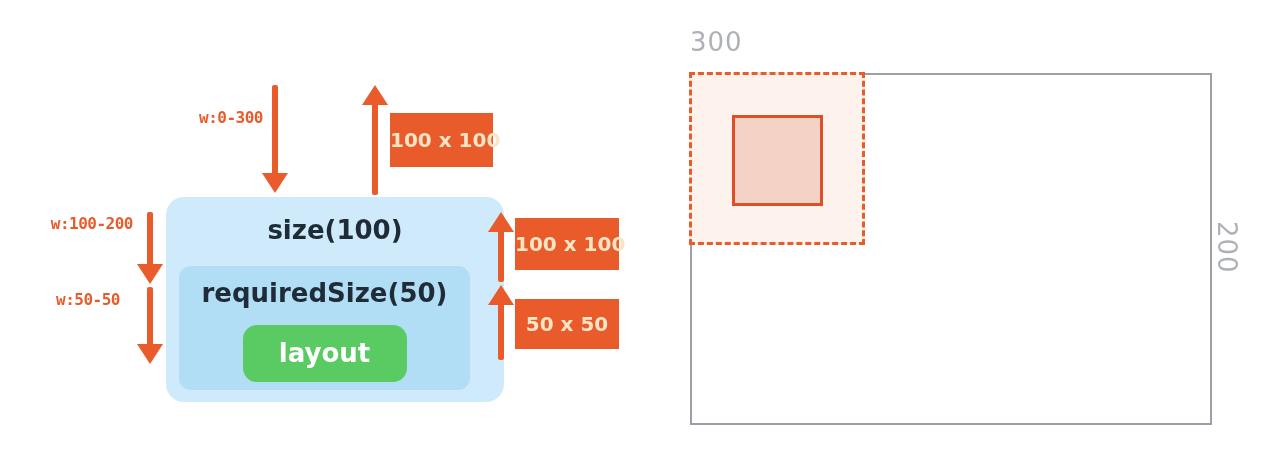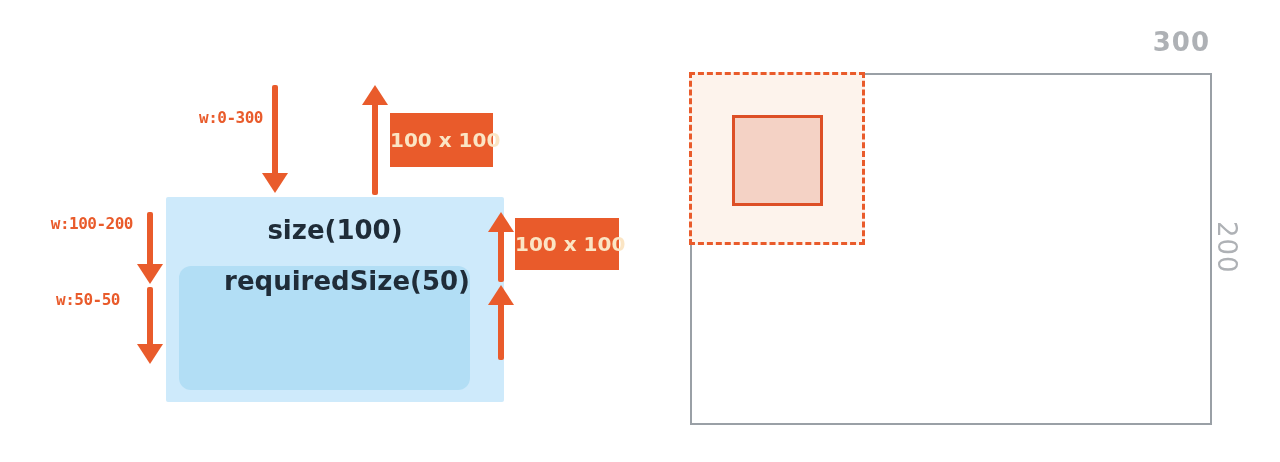--- a/index.html
+++ b/index.html
@@ -30,36 +30,36 @@
   .arrow.up .head{position:absolute;top:0;left:0;width:0;height:0;
     border-left:13px solid transparent;border-right:13px solid transparent;border-bottom:20px solid var(--orange);}
   
   .constraint{
     position:absolute;text-align:right;color:var(--orange);
     font-family:"DejaVu Sans Mono","Liberation Mono",monospace;
     font-weight:bold;font-size:16px;line-height:20px;letter-spacing:-0.5px;white-space:nowrap;
   }
   
   .outer-box{position:absolute;left:166px;top:197px;width:338px;height:205px;
-    background:var(--blue_outer);border-radius:2px;}
+    background:var(--blue_outer);border-radius:18px;}
   .box-title{position:absolute;left:0;width:100%;text-align:center;
     color:var(--dark_text);font-weight:bold;font-size:26px;}
   .inner-box{position:absolute;left:13px;top:69px;width:291px;height:124px;
     background:var(--blue_inner);border-radius:12px;}
   .layout-box{position:absolute;left:50%;transform:translateX(-50%);top:59px;width:164px;height:57px;
     background:var(--green);border-radius:14px;text-align:center;line-height:57px;
     color:#fff;font-weight:bold;font-size:26px;}
   
   .badge{position:absolute;background:var(--orange);border-radius:0;
     color:var(--badge_text);font-weight:bold;font-size:20px;text-align:center;white-space:nowrap;}
   
   .result-rect{position:absolute;left:690px;top:73px;width:518px;height:348px;
     border:2px solid var(--gray_border);background:#fff;}
   .dim-label{position:absolute;color:var(--gray_label);font-size:26px;letter-spacing:1px;}
-  .dim-top{left:690px;top:27px;width:520px;text-align:right;font-weight:bold;}
+  .dim-top{left:690px;top:27px;width:520px;text-align:left;}
   .dim-right{left:1212px;top:221px;writing-mode:vertical-rl;text-orientation:mixed;}
   .dashed-box{position:absolute;left:689px;top:72px;width:170px;height:167px;
     border:3px dashed var(--orange);background:var(--dashed_fill);}
   .inner-square{position:absolute;left:732px;top:115px;width:85px;height:85px;
     border:3px solid var(--orange_deep);background:var(--salmon_fill);}
 </style>
 </head>
 <body>
 
 <div id="canvas">
@@ -90,34 +90,36 @@
     <div>w:50-50</div>
   </div>
   <div class="arrow down" style="left:137px;top:287px;height:77px;">
     <div class="shaft"></div>
     <div class="head"></div>
   </div>
 
   <div class="outer-box">
     <div class="box-title" style="top:18px;">size(100)</div>
     <div class="inner-box">
-      <div class="box-title" style="top:0;text-align:right;">requiredSize(50)</div>
+      <div class="box-title" style="top:12px;">requiredSize(50)</div>
+      <div class="layout-box">layout</div>
     </div>
   </div>
 
   <div class="arrow up" style="left:488px;top:212px;height:70px;">
     <div class="shaft"></div>
     <div class="head"></div>
   </div>
   <div class="badge" style="left:515px;top:218px;width:104px;height:52px;line-height:52px;">100 x 100</div>
 
   <div class="arrow up" style="left:488px;top:285px;height:75px;">
     <div class="shaft"></div>
     <div class="head"></div>
   </div>
+  <div class="badge" style="left:515px;top:299px;width:104px;height:50px;line-height:50px;">50 x 50</div>
 
   <div class="dim-label dim-top">300</div>
   <div class="result-rect"></div>
   <div class="dim-label dim-right">200</div>
 
   <div class="dashed-box"></div>
   <div class="inner-square"></div>
 
 </div>
 

